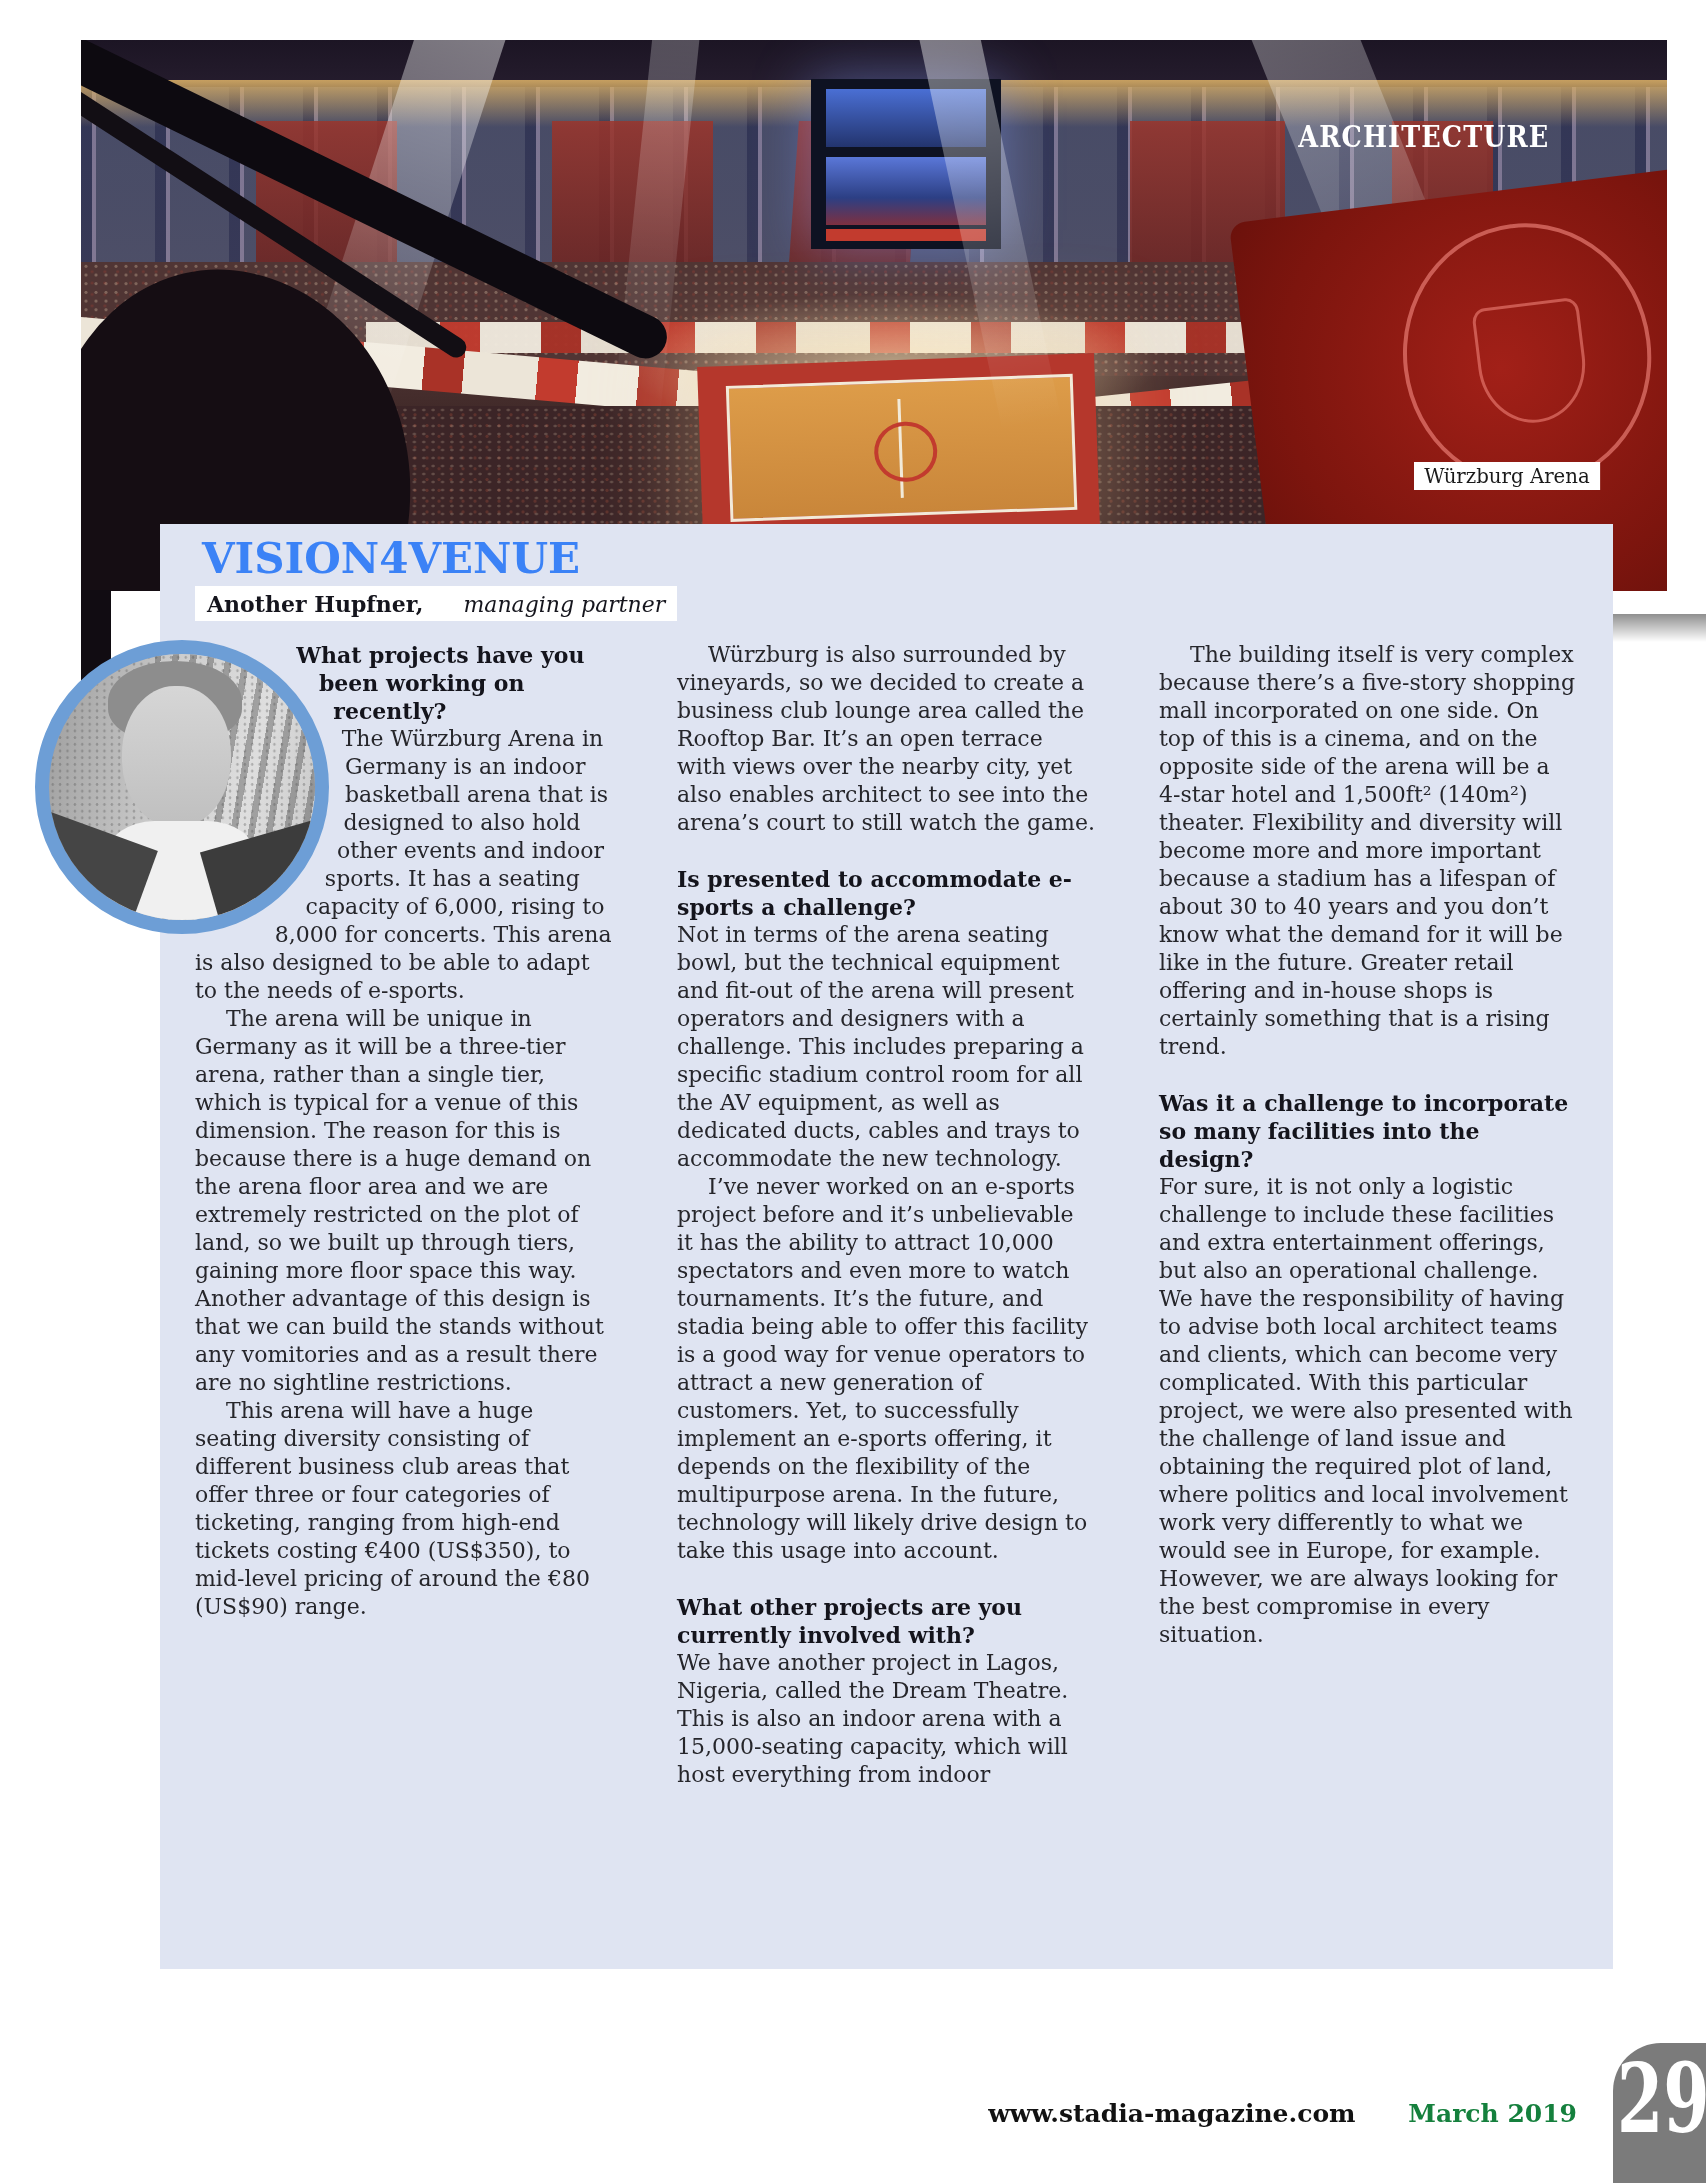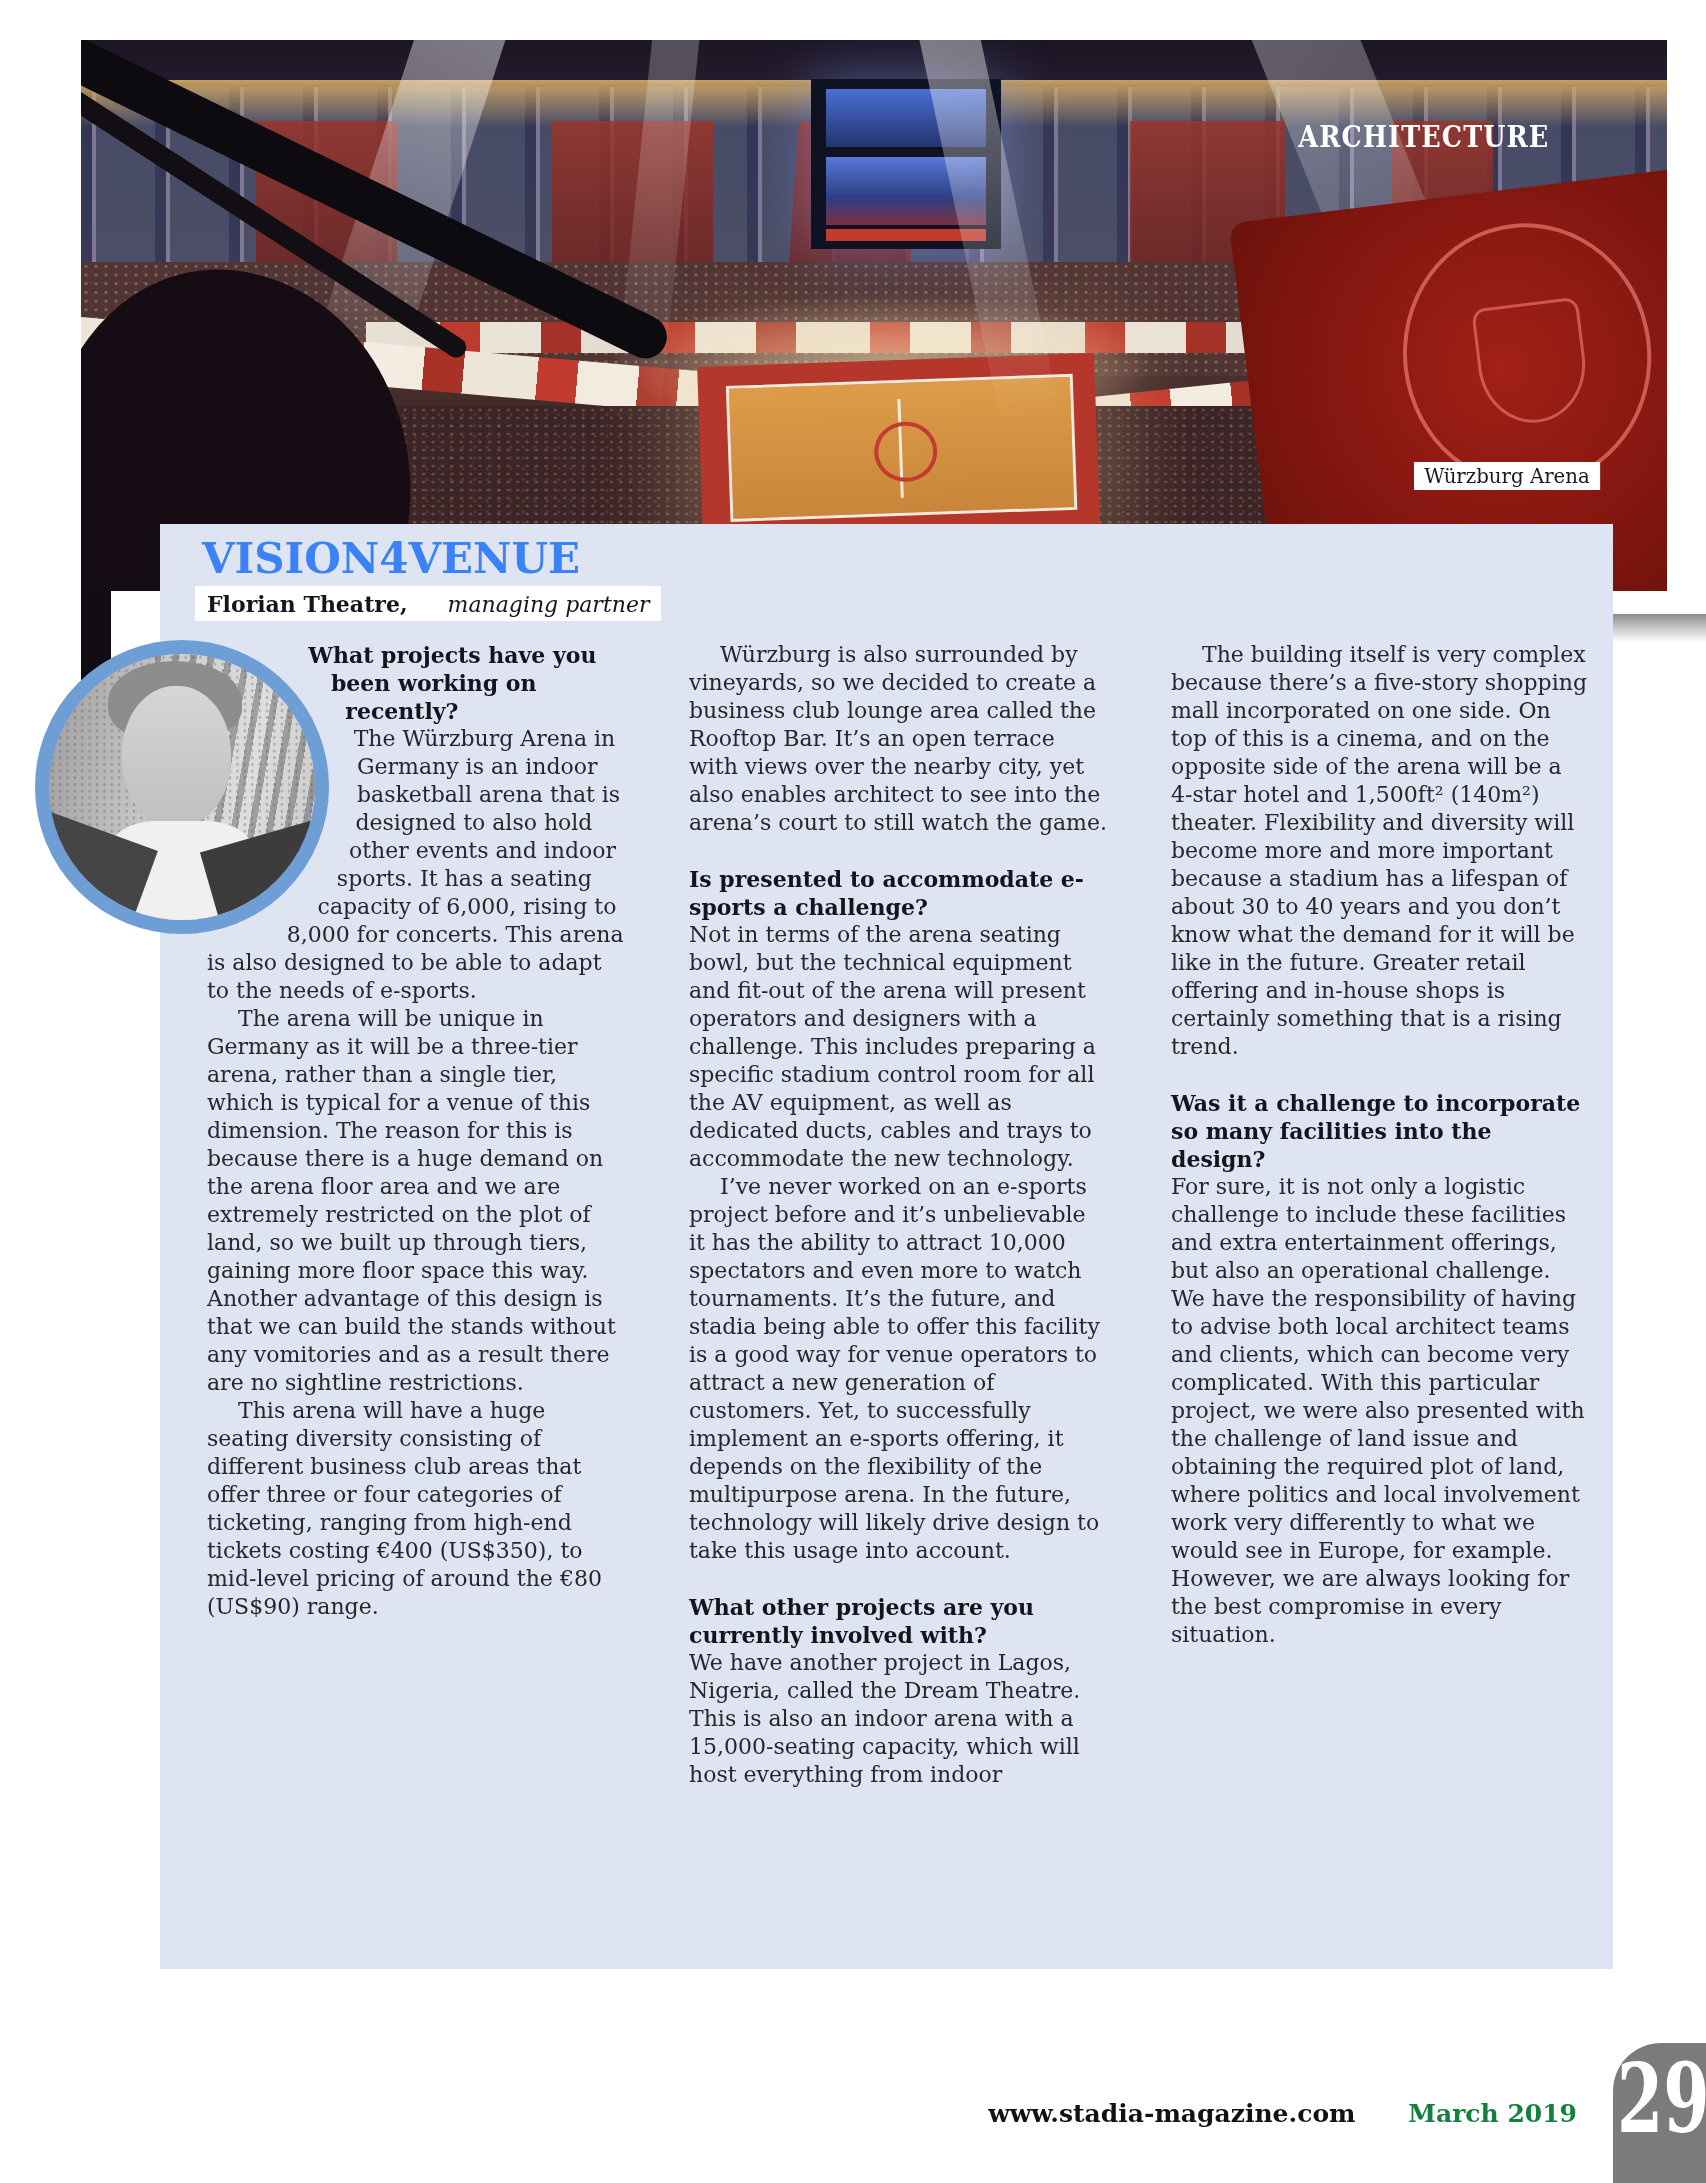--- a/index.html
+++ b/index.html
@@ -73,21 +73,21 @@
   .p-stand{right:-10%;top:0;width:70%;height:100%;
      background:repeating-linear-gradient(100deg,rgba(105,105,105,.55) 0 6.7px,rgba(210,210,210,.4) 6.7px 17.5px);}
   .p-dots{left:0;top:0;width:100%;height:100%;
      background-image:radial-gradient(rgba(80,80,80,.35) 1.1px,transparent 1.6px);background-size:7.4px 6.7px;}
   .p-hair{left:59px;top:6.7px;width:134px;height:81px;border-radius:55% 55% 45% 45%;background:#8d8d8d;}
   .p-face{left:73px;top:32px;width:109px;height:141px;border-radius:48%;background:linear-gradient(180deg,#d6d6d6,#bfbfbf);}
   .p-shirt{left:58px;top:167px;width:148px;height:108px;border-radius:32% 32% 0 0;background:#f0f0f0;}
   .p-suit-l{left:-27px;top:173px;width:114px;height:148px;background:#454545;transform:rotate(20deg);}
   .p-suit-r{right:-24px;top:179px;width:121px;height:148px;background:#3c3c3c;transform:rotate(-16deg);}
   
-  .cols{position:absolute;left:195px;top:641px;width:1382px;display:flex;gap:64px;margin-left:12px;}
+  .cols{position:absolute;left:195px;top:641px;width:1382px;display:flex;gap:64px;}
   .col{width:434px;color:#26262b;font-size:22px;line-height:28px;}
   .wrap-spacer{float:left;width:155px;height:302px;shape-outside:circle(165px at -15px 145px);}
   .para{margin:0;}
   .para.q{font-weight:bold;color:#14141c;margin-top:28px;}
   .para.q:first-child{margin-top:0;}
   .para.pi{text-indent:31px;}
   
   .footer{position:absolute;top:2099px;right:130px;font-size:25px;font-weight:bold;white-space:nowrap;}
   .footer .url{color:#121212;}
   .footer .date{color:#15803d;margin-left:44px;}
@@ -138,21 +138,21 @@
     <div class="hero-boom2"></div>
     <div class="arch-label">ARCHITECTURE</div>
   </div>
   <div class="caption">Würzburg Arena</div>
   <div class="photo-tab"></div>
   <div class="shadow-r"></div>
 
   <div class="panel"></div>
   <div class="title">VISION4VENUE</div>
   <div class="byline">
-    <span class="name">Florian Theatre,</span>
+    <span class="name">Another Hupfner,</span>
     <span class="role">managing partner</span>
   </div>
 
   <div class="portrait">
     <div class="p-stand"></div>
     <div class="p-dots"></div>
     <div class="p-hair"></div>
     <div class="p-face"></div>
     <div class="p-shirt"></div>
     <div class="p-suit-l"></div>

